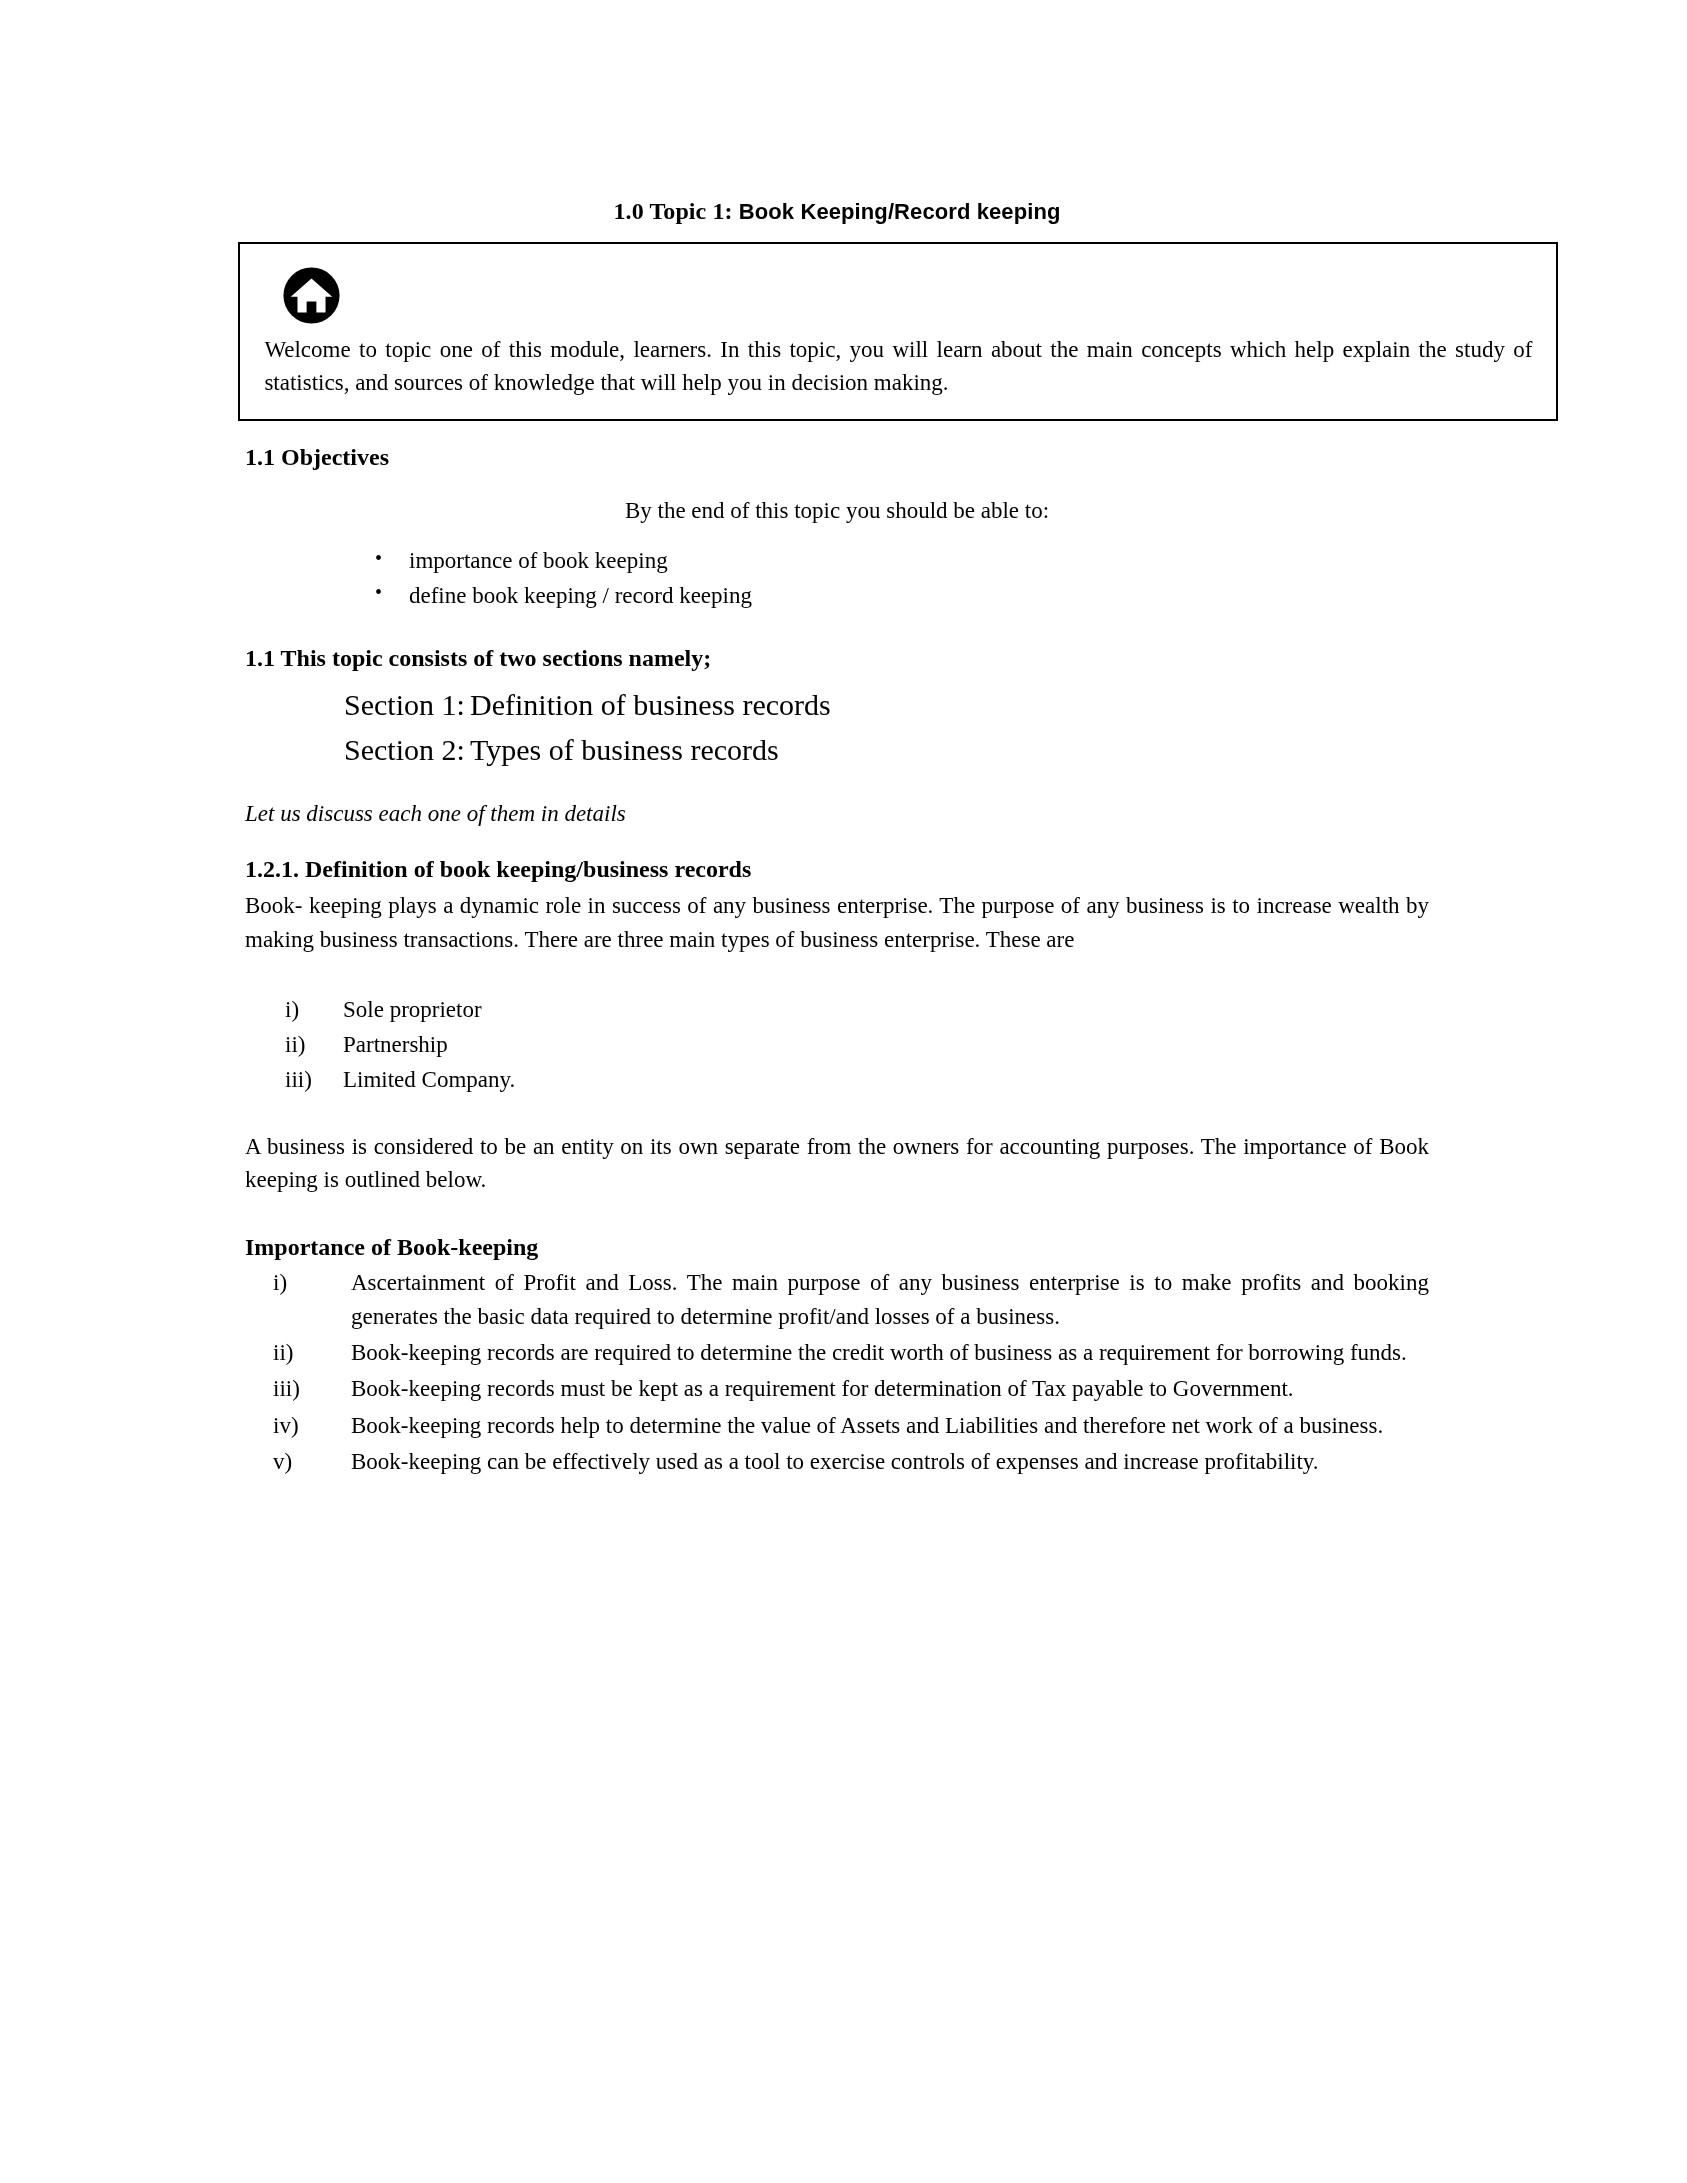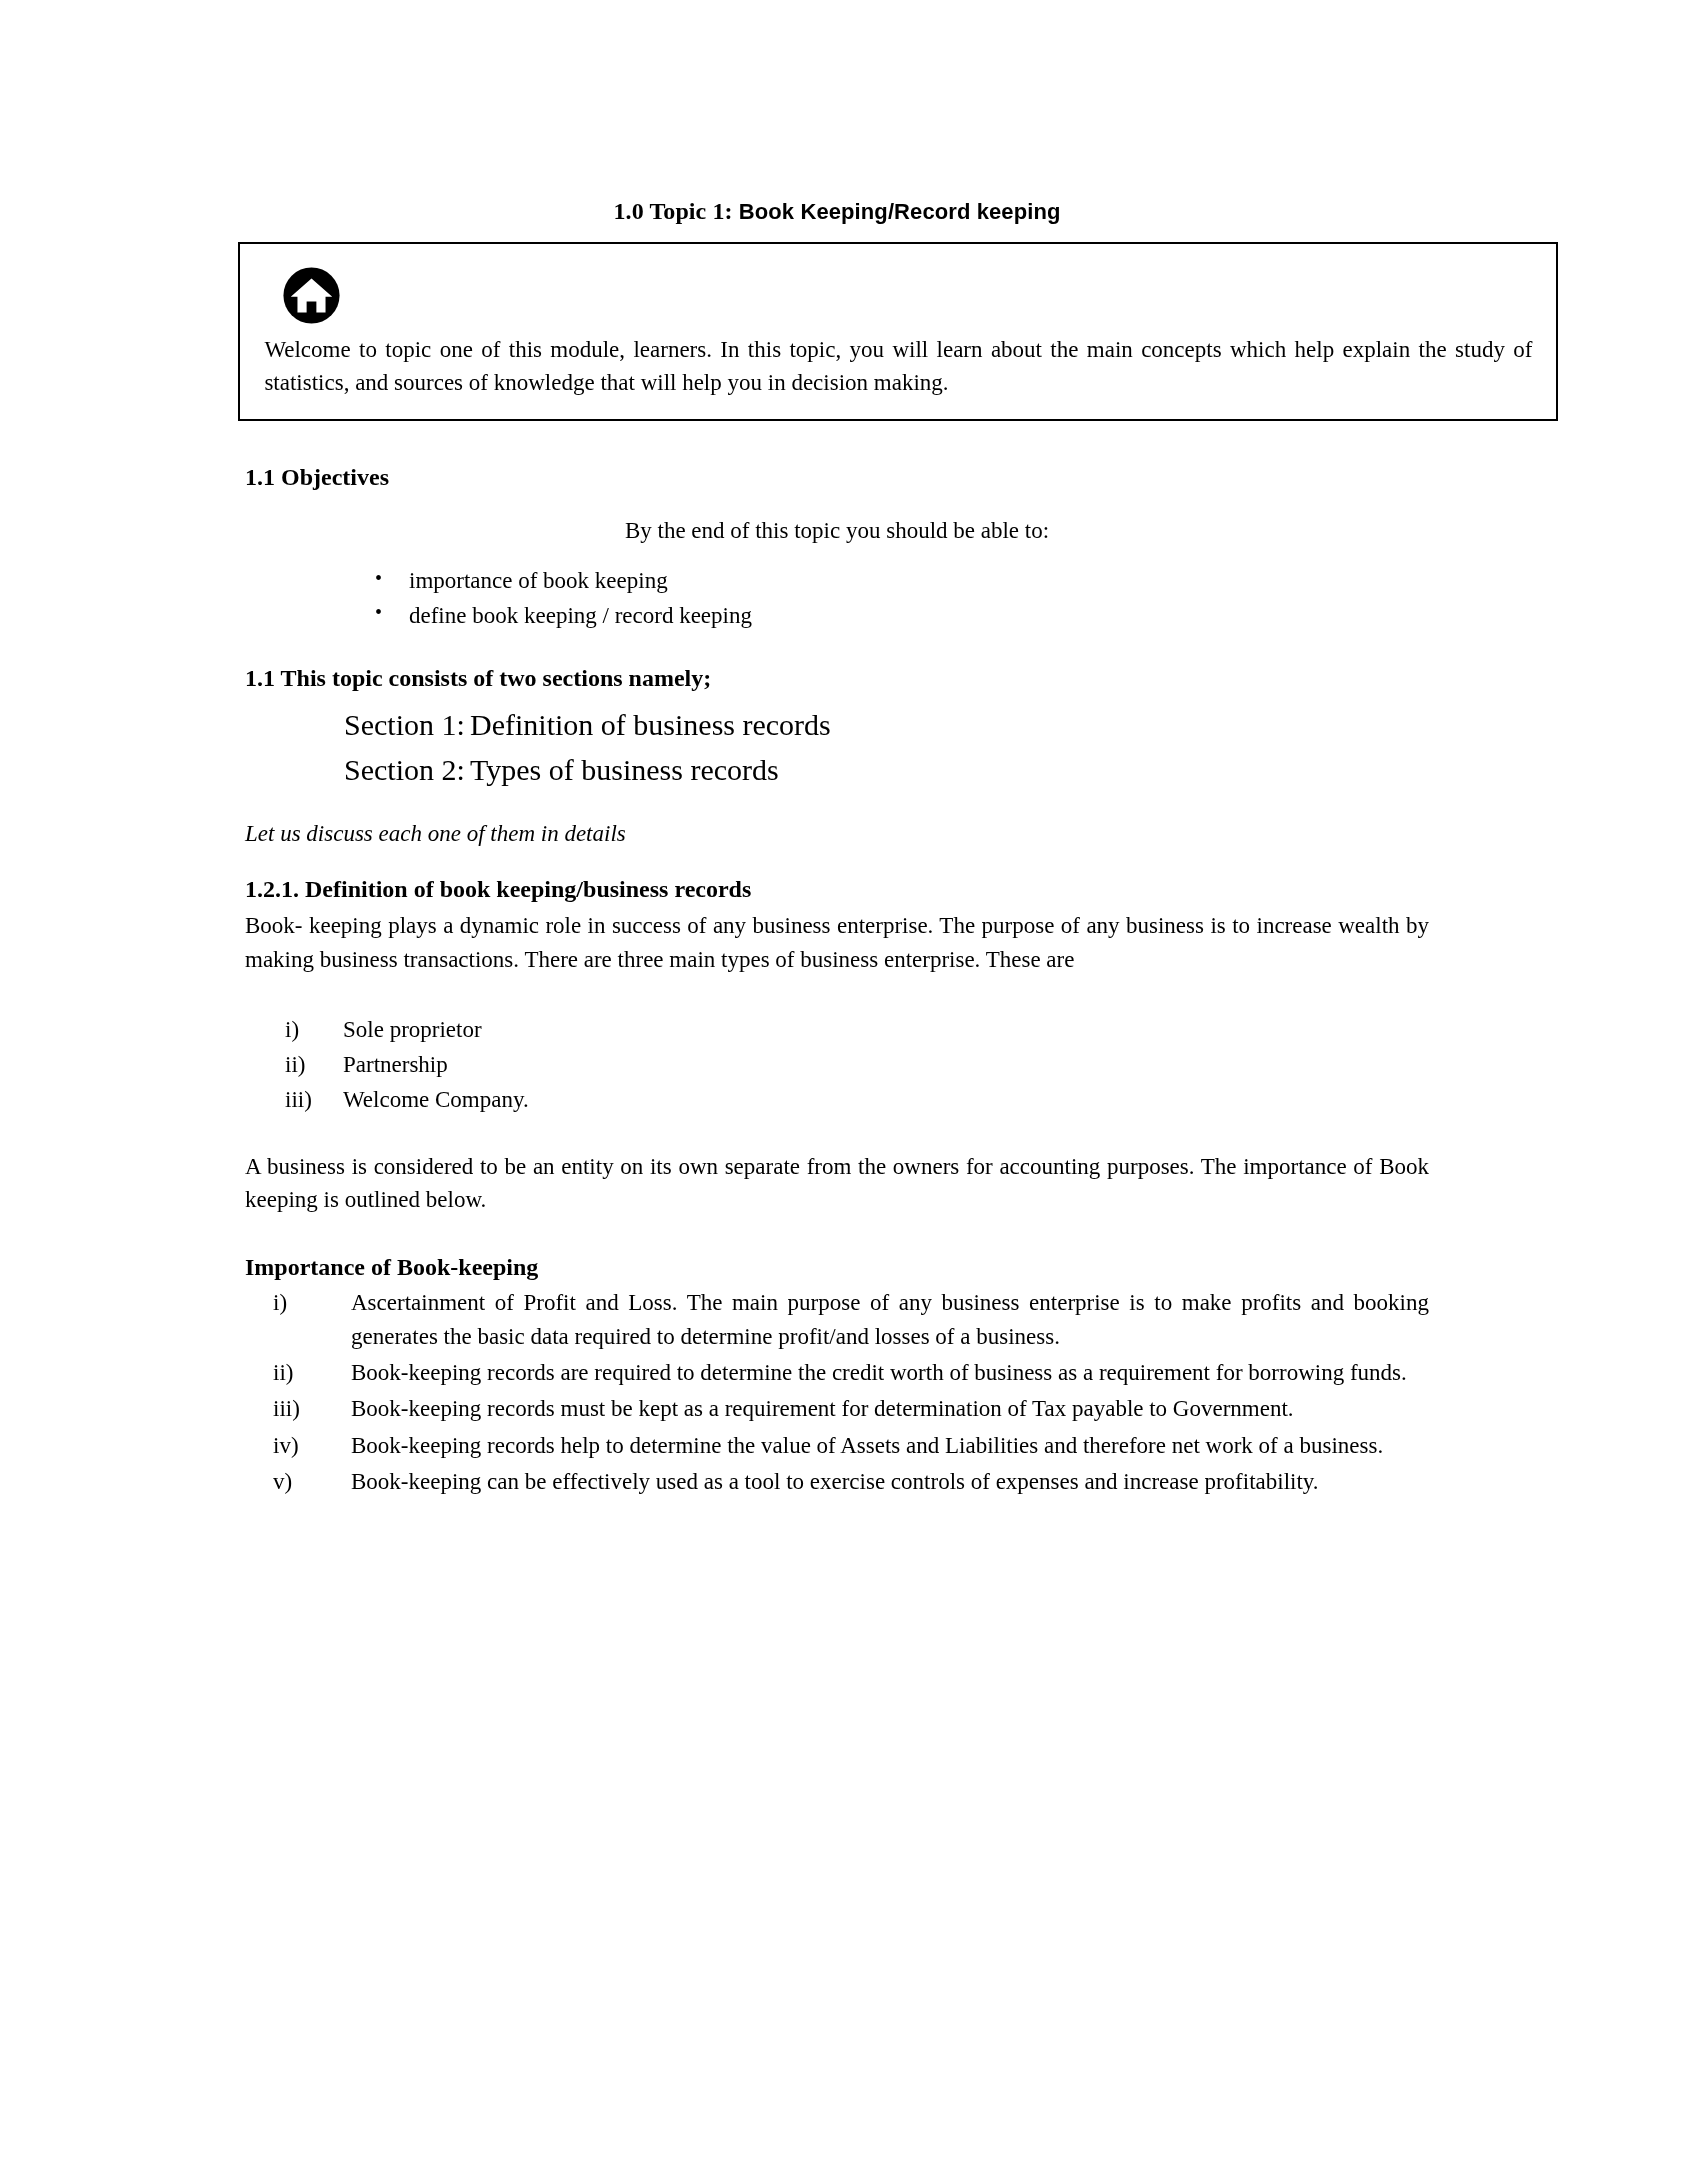--- a/index.html
+++ b/index.html
@@ -34,21 +34,21 @@
   .topic-heading .sans {
     font-family: "Liberation Sans", sans-serif;
     font-size: 22px;
     font-weight: bold;
   }
 
   .intro-box {
     border: 2.6px solid #000000;
     box-sizing: border-box;
     padding: 18.5px 24px 20px 24px;
-    margin: 0 0 43px 0;
+    margin: 0 0 23px 0;
     width: 1320px;
     margin-left: -6.6px;
   }
   .home-icon {
     width: 61px;
     height: 61px;
     display: block;
     margin: 2.6px 0 8px 17px;
   }
   .intro-text {
@@ -208,21 +208,21 @@
 
     <h2 class="section-title" style="margin-bottom:6.6px;">1.2.1. Definition of book keeping/business records</h2>
 
     <p class="para">Book- keeping plays a dynamic role in success of any business enterprise. The purpose of any business is to increase wealth by making business transactions.  There are three main types of business enterprise.  These are</p>
 
     <div class="spacer-md"></div>
 
     <ul class="roman-list">
       <li><span class="rn">i)</span><span>Sole proprietor</span></li>
       <li><span class="rn">ii)</span><span>Partnership</span></li>
-      <li><span class="rn">iii)</span><span>Welcome Company.</span></li>
+      <li><span class="rn">iii)</span><span>Limited Company.</span></li>
     </ul>
 
     <div class="spacer-lg"></div>
 
     <p class="para">A business is considered to be an entity on its own separate from the owners for accounting purposes.  The importance of Book keeping is outlined below.</p>
 
     <div class="spacer-md"></div>
 
     <h2 class="section-title" style="margin-bottom:5.3px;">Importance of Book-keeping</h2>
 

